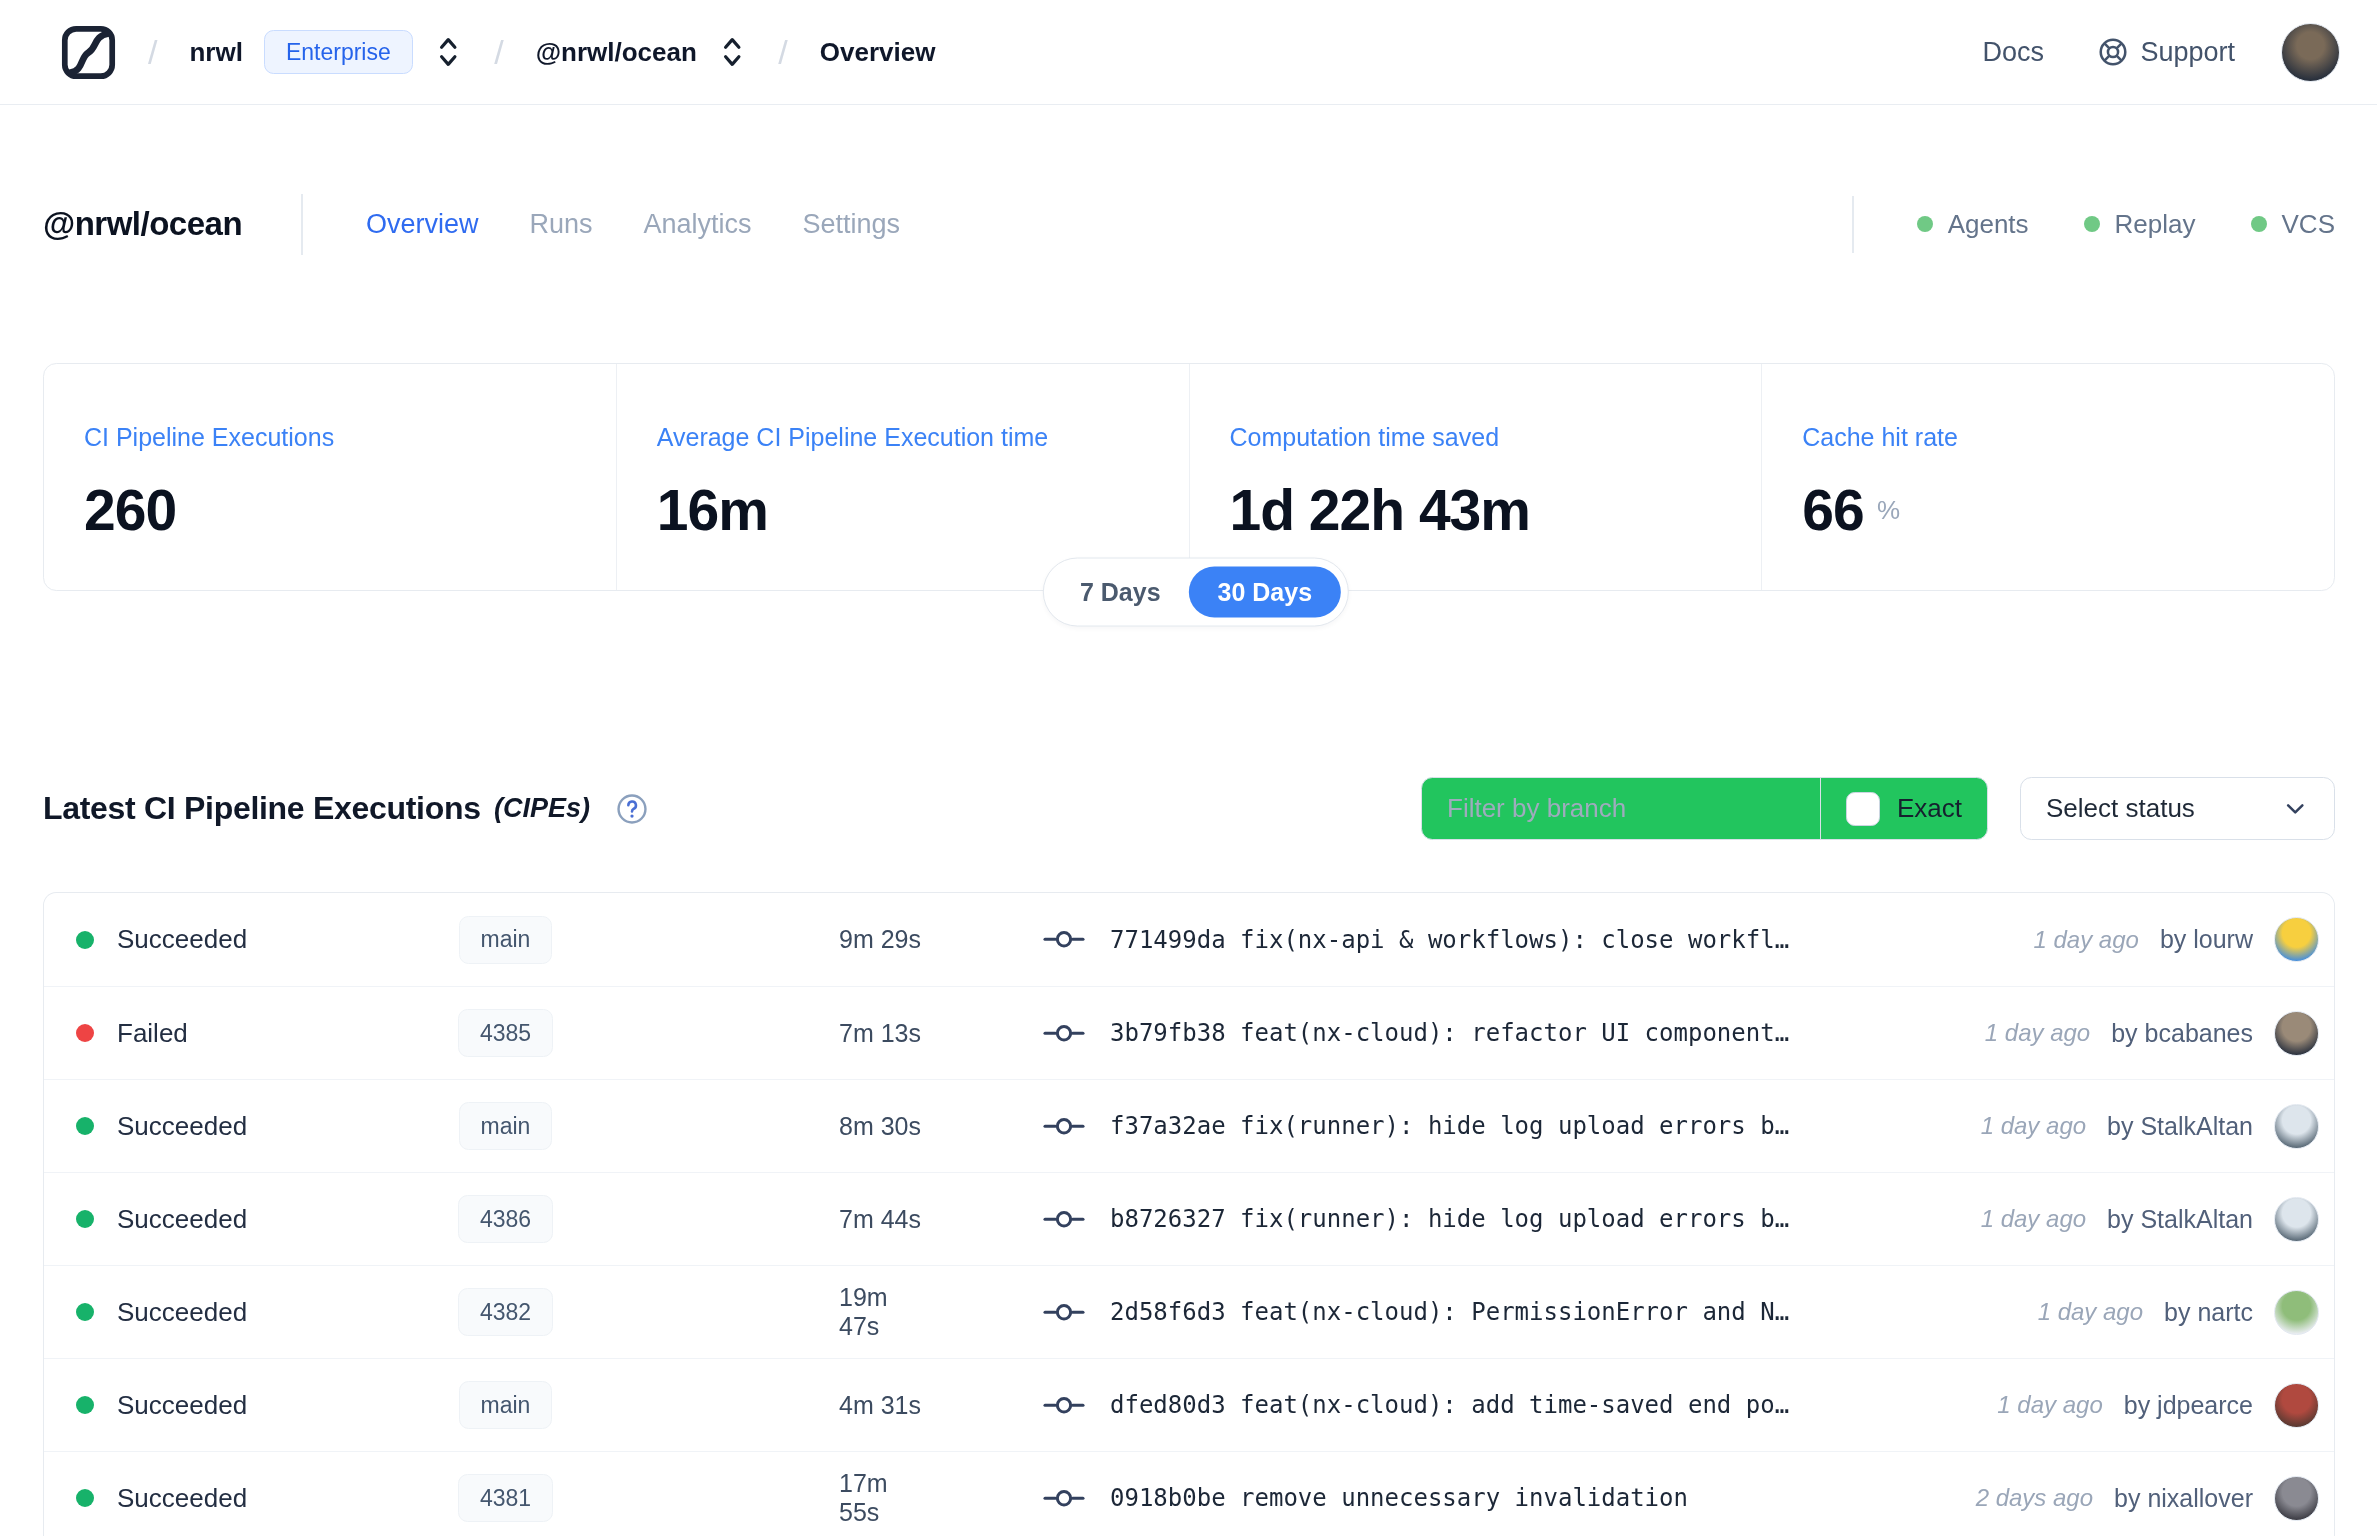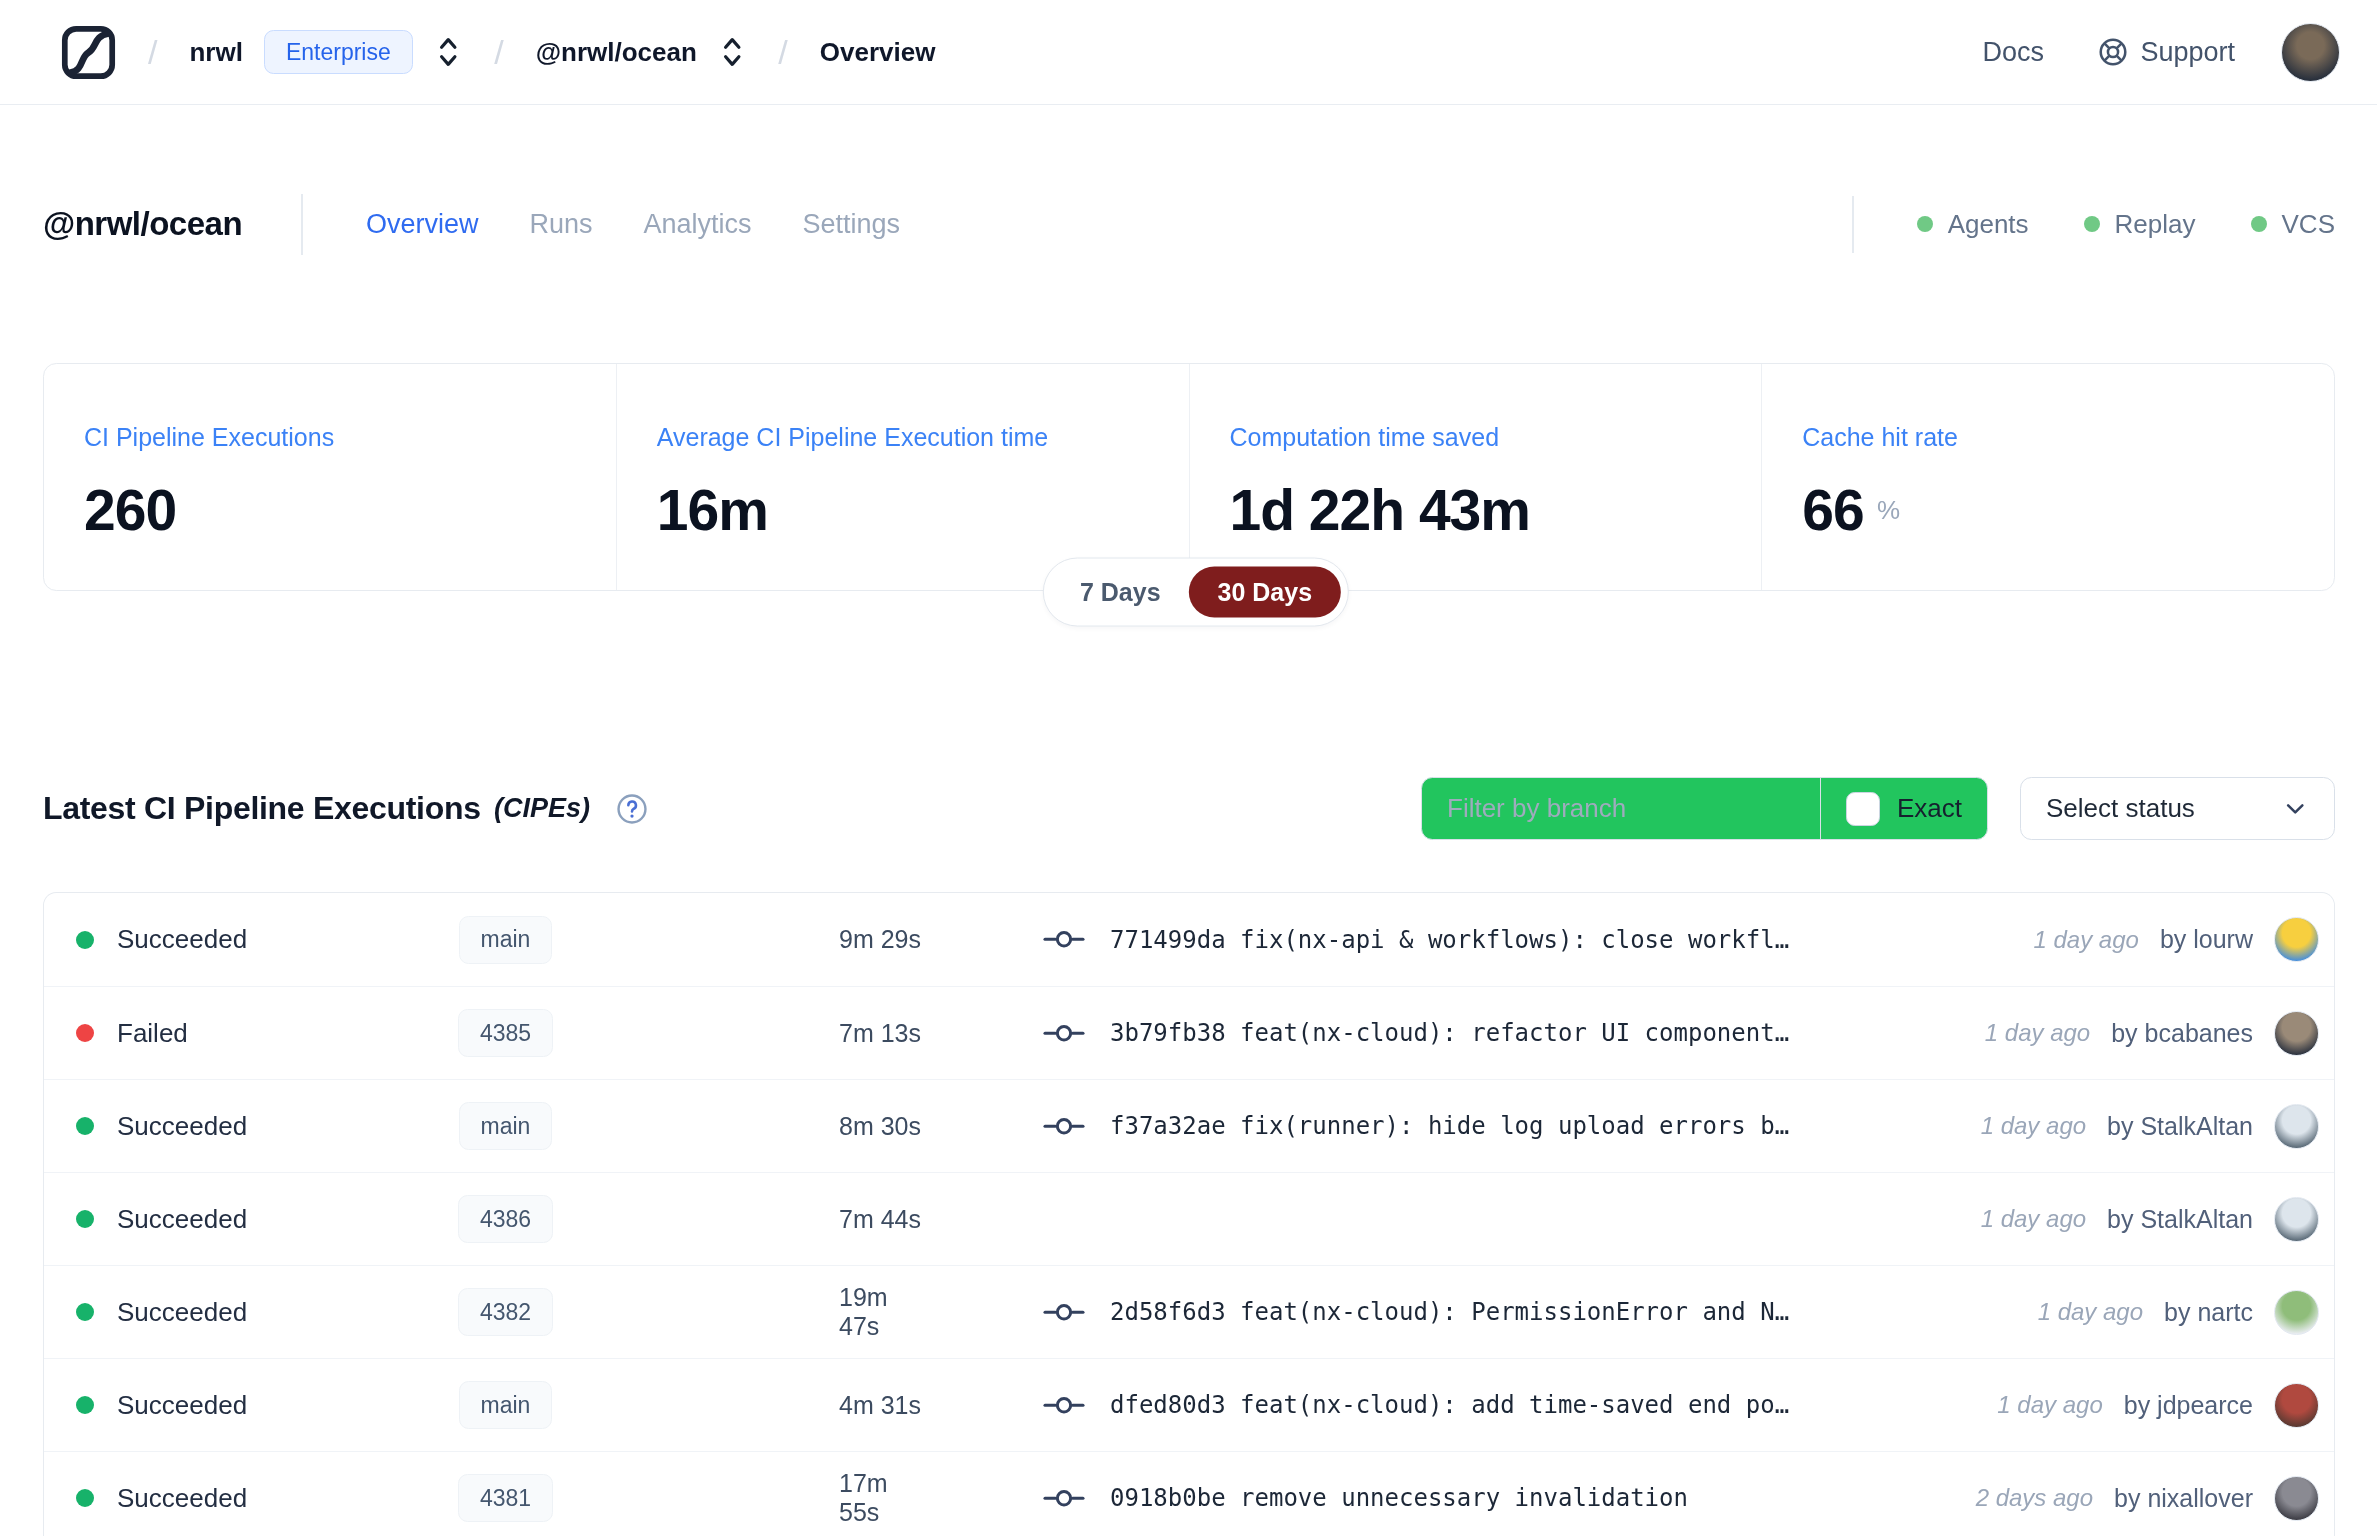--- a/index.html
+++ b/index.html
@@ -223,21 +223,21 @@
       <div class="stat-value">
         <span>66</span>
         <span class="stat-suffix">%</span>
       </div>
     </div>
   </section>
 
   <div class="range-toggle" id="range-toggle-container">
     <span class="range-opt">7 Days</span>
 
-    <span class="range-opt active" style="background: #7f1d1d; text-align: center;">30 Days</span>
+    <span class="range-opt active" style="background: #3b82f6; text-align: center;">30 Days</span>
   </div>
 
   <section class="section-head">
     <span class="section-title">Latest CI Pipeline Executions</span>
     <span class="section-title-suffix">(CIPEs)</span>
     <svg class="help-icon" viewBox="0 0 24 24">
       <circle cx="12" cy="12" r="9.5" fill="none" stroke="#8ba0bd" stroke-width="1.7"></circle>
       <path d="M9.4 9.4 a2.7 2.7 0 1 1 3.6 2.6 c-0.8 0.35 -1 0.9 -1 1.8" fill="none" stroke="#4a6fd4" stroke-width="1.8" stroke-linecap="round"></path>
       <circle cx="12" cy="17" r="1.15" fill="#4a6fd4"></circle>
     </svg>
@@ -334,20 +334,28 @@
 
     <div class="cipe-row">
       <div class="cell-status">
         <span class="status-dot" style="background: rgb(23, 178, 106);"></span>
         <span class="status-text">Succeeded</span>
       </div>
       <div class="cell-badge">
         <span class="branch-badge">4386</span>
       </div>
       <div class="cell-duration">7m 44s</div>
+      <div class="cell-commit">
+        <svg class="commit-icon" viewBox="0 0 44 30">
+          <line x1="2" y1="15" x2="13" y2="15" stroke="#33415e" stroke-width="3.2" stroke-linecap="round"></line>
+          <circle cx="22" cy="15" r="7" fill="none" stroke="#33415e" stroke-width="3.2"></circle>
+          <line x1="31" y1="15" x2="42" y2="15" stroke="#33415e" stroke-width="3.2" stroke-linecap="round"></line>
+        </svg>
+        <span class="commit-text">b8726327 fix(runner): hide log upload errors b…</span>
+      </div>
       <div class="cell-meta">
         <span class="time-ago">1 day ago</span>
         <span class="author">by StalkAltan</span>
         <span class="row-avatar" style="background: radial-gradient(circle at 50% 35%, rgb(221, 229, 236) 0px, rgb(221, 229, 236) 40%, rgb(91, 107, 120) 78%);"></span>
       </div>
     </div>
 
     <div class="cipe-row">
       <div class="cell-status">
         <span class="status-dot" style="background: rgb(23, 178, 106);"></span>

